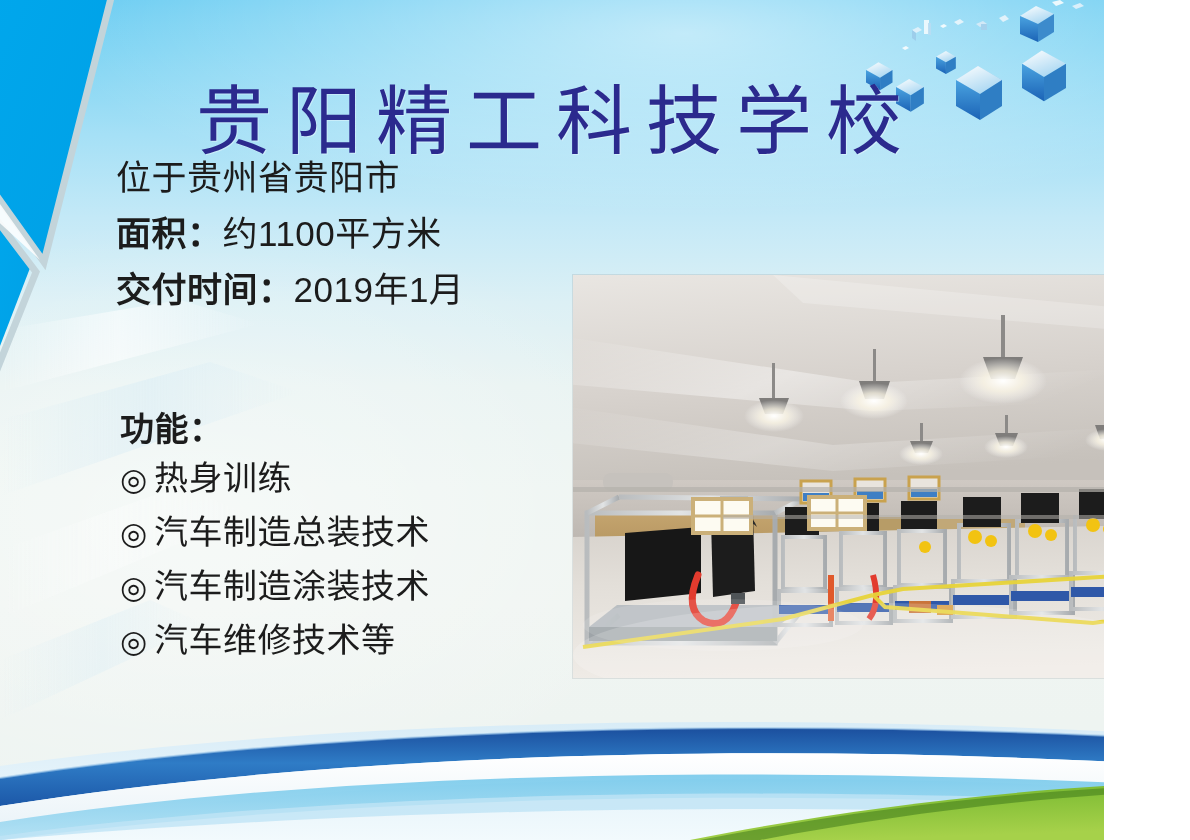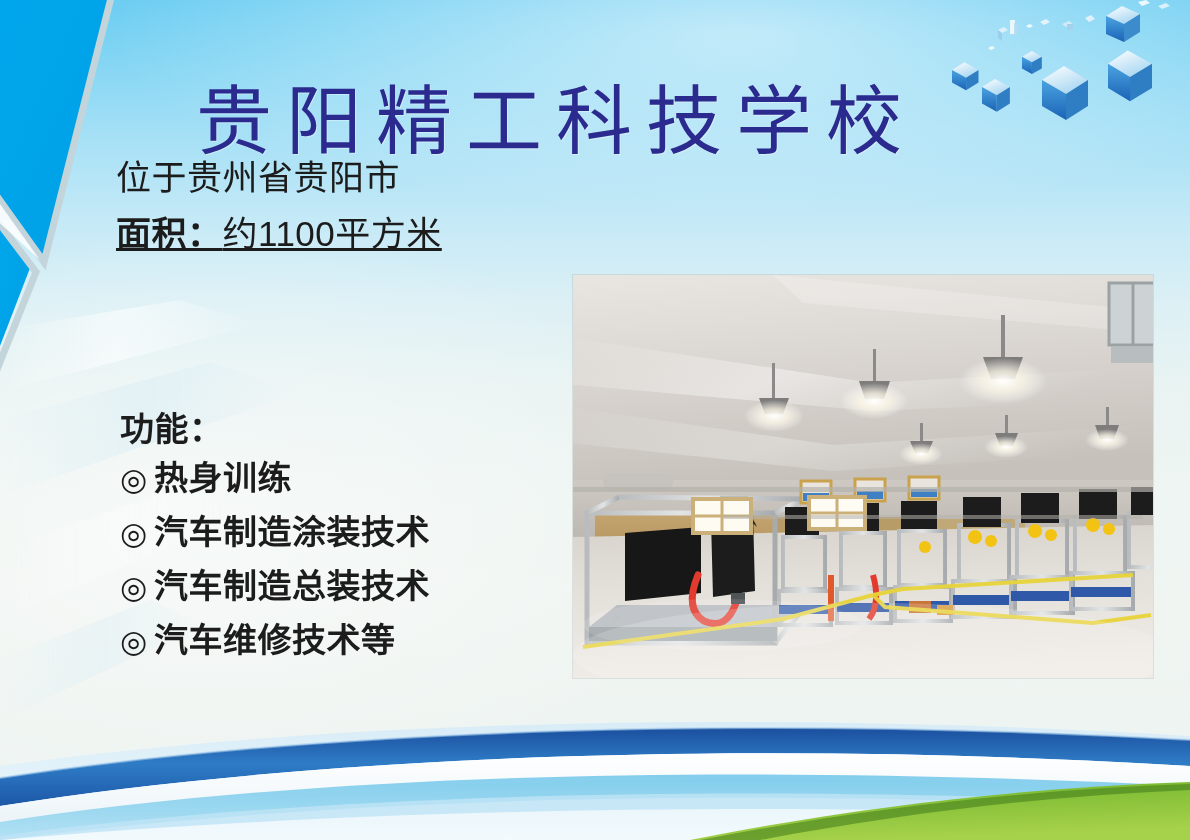--- a/index.html
+++ b/index.html
@@ -7,21 +7,21 @@
     margin: 0;
     padding: 0;
     background: #ffffff;
   }
   body {
     font-family: "Liberation Sans", "DejaVu Sans", sans-serif;
   }
 
   .slide {
     position: relative;
-    width: 1190px;
+    width: 1104px;
     height: 840px;
     overflow: hidden;
     background: #84cc16;
   }
 
   
   .bg-sky {
     position: absolute;
     inset: 0;
     background: linear-gradient(to bottom,
@@ -101,21 +101,21 @@
     width: 470px;
     color: #1c1c1c;
   }
   .info-line {
     font-size: 35px;
     line-height: 56px;
     white-space: nowrap;
     letter-spacing: 0.5px;
   }
   .info-line.reg { font-weight: 400; }
-  .info-line.bold { font-weight: 700; text-decoration: underline; }
+  .info-line.bold { font-weight: 700; }
   .info-line .val { font-weight: 400; }
 
   .func-head {
     position: absolute;
     left: 120px;
     top: 402px;
     font-size: 34px;
     font-weight: 700;
     color: #1c1c1c;
     letter-spacing: 0.5px;
@@ -126,21 +126,21 @@
     top: 452px;
     width: 470px;
     list-style: none;
     margin: 0;
     padding: 0;
   }
   .func-list li {
     font-size: 34px;
     line-height: 53px;
     color: #1c1c1c;
-    font-weight: 700;
+    font-weight: 400;
     white-space: nowrap;
     letter-spacing: 0.5px;
   }
   .func-list li .bullet {
     display: inline-block;
     width: 34px;
     font-size: 31px;
   }
 
   
@@ -274,27 +274,28 @@
         <polygon points="228,6 236,3 240,6 232,9" fill="#e8f4fc"></polygon>
       </g>
     </svg>
   </div>
 
   <h1 class="title">贵阳精工科技学校</h1>
 
   <div class="info">
     <div class="info-line reg">位于贵州省贵阳市</div>
     <div class="info-line bold"><span>面积：</span><span class="val">约1100平方米</span></div>
+    <div class="info-line bold"><span>交付时间：</span><span class="val">2019年1月</span></div>
   </div>
 
   <div class="func-head">功能：</div>
   <ul class="func-list">
     <li><span class="bullet">◎</span><span>热身训练</span></li>
+    <li><span class="bullet">◎</span><span>汽车制造总装技术</span></li>
     <li><span class="bullet">◎</span><span>汽车制造涂装技术</span></li>
-    <li><span class="bullet">◎</span><span>汽车制造总装技术</span></li>
     <li><span class="bullet">◎</span><span>汽车维修技术等</span></li>
   </ul>
 
   <div class="photo">
     <svg width="580" height="403" viewBox="0 0 580 403" xmlns="http://www.w3.org/2000/svg" role="img">
       <title>实训车间内景照片</title>
       <defs>
         <linearGradient id="ceil" x1="0" y1="0" x2="0.2" y2="1">
           <stop offset="0%" stop-color="#e9e6e2"></stop>
           <stop offset="55%" stop-color="#d7d2cd"></stop>

